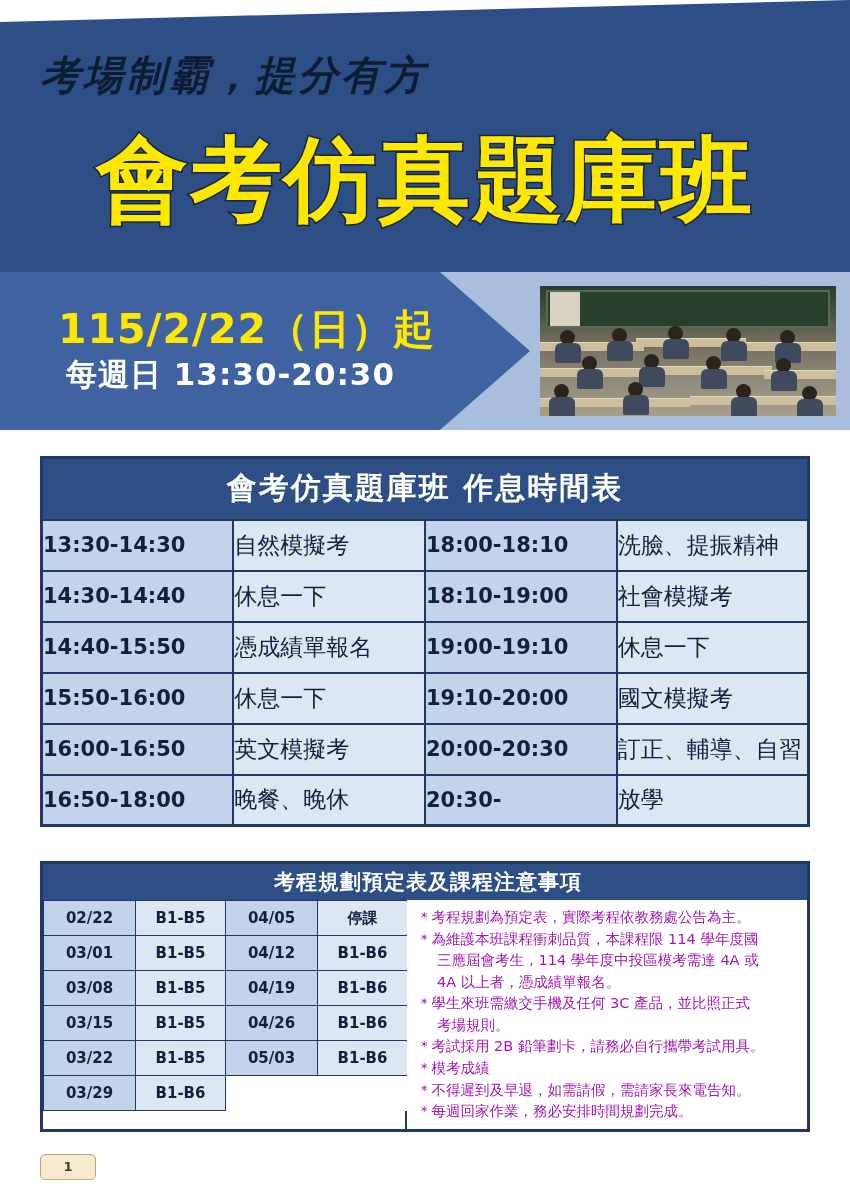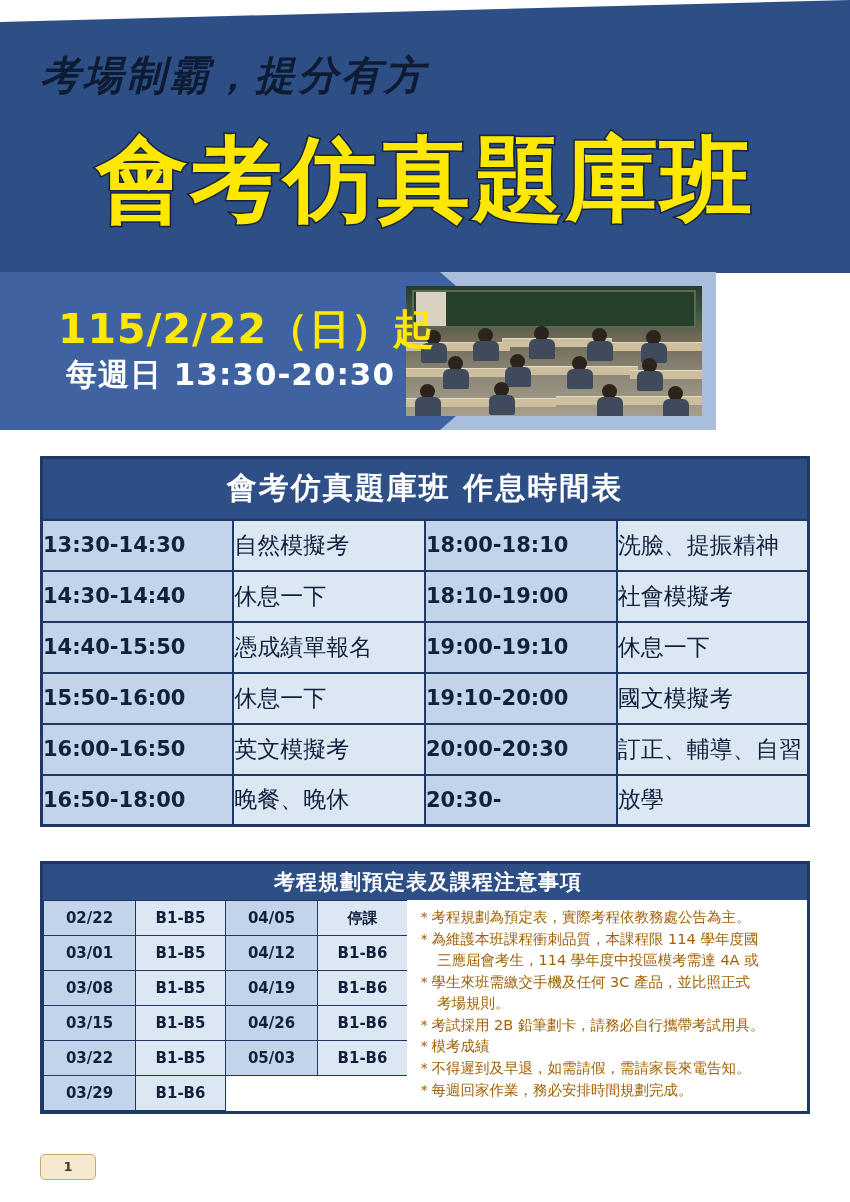--- a/index.html
+++ b/index.html
@@ -54,21 +54,21 @@
     color: #ffe800;
     -webkit-text-stroke: 3px #14233f;
     paint-order: stroke fill;
     z-index: 6;
     line-height: 1.05;
   }
 
   
   .date-band {
     position: relative;
-    width: 716px;
+    width: 850px;
     height: 158px;
     background: #a9bedd;
   }
   .date-arrow {
     position: absolute;
     left: 0; top: 0;
     width: 530px; height: 158px;
     background: #3f63a0;
     clip-path: polygon(0 0, 440px 0, 530px 79px, 440px 158px, 0 158px);
   }
@@ -220,21 +220,21 @@
     border: none;
   }
   .plan-notes {
     flex: 1;
     padding: 7px 8px 6px 10px;
     background: #ffffff;
   }
   .note {
     font-size: 14.5px;
     line-height: 1.42;
-    color: #a16207;
+    color: #a21caf;
     margin-bottom: 1px;
     text-indent: 0;
   }
 
   
   .page-num {
     position: absolute;
     left: 40px; bottom: 22px;
     width: 56px; height: 26px;
     background: #f5e9cf;
@@ -393,20 +393,21 @@
             <td class="empty"></td>
           </tr>
         </tbody>
       </table>
     </div>
 
     <div class="plan-notes">
       <div class="note">＊考程規劃為預定表，實際考程依教務處公告為主。</div>
       <div class="note">＊為維護本班課程衝刺品質，本課程限 114 學年度國</div>
       <div class="note" style="padding-left:20px;">三應屆會考生，114 學年度中投區模考需達 4A 或</div>
+      <div class="note" style="padding-left:20px;">4A 以上者，憑成績單報名。</div>
       <div class="note">＊學生來班需繳交手機及任何 3C 產品，並比照正式</div>
       <div class="note" style="padding-left:20px;">考場規則。</div>
       <div class="note">＊考試採用 2B 鉛筆劃卡，請務必自行攜帶考試用具。</div>
       <div class="note">＊模考成績</div>
       <div class="note">＊不得遲到及早退，如需請假，需請家長來電告知。</div>
       <div class="note">＊每週回家作業，務必安排時間規劃完成。</div>
     </div>
   </div>
 </div>
 

